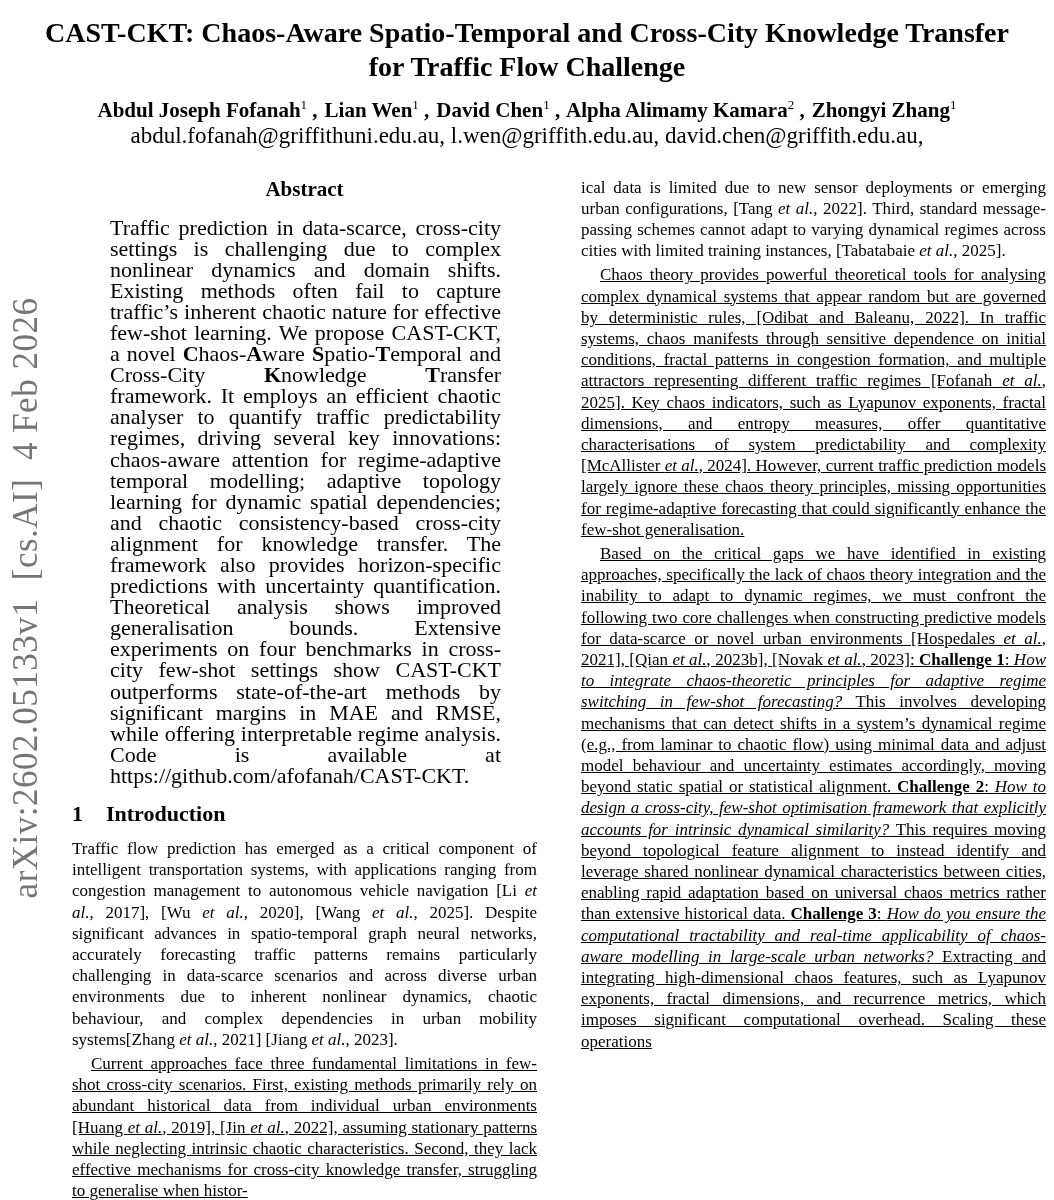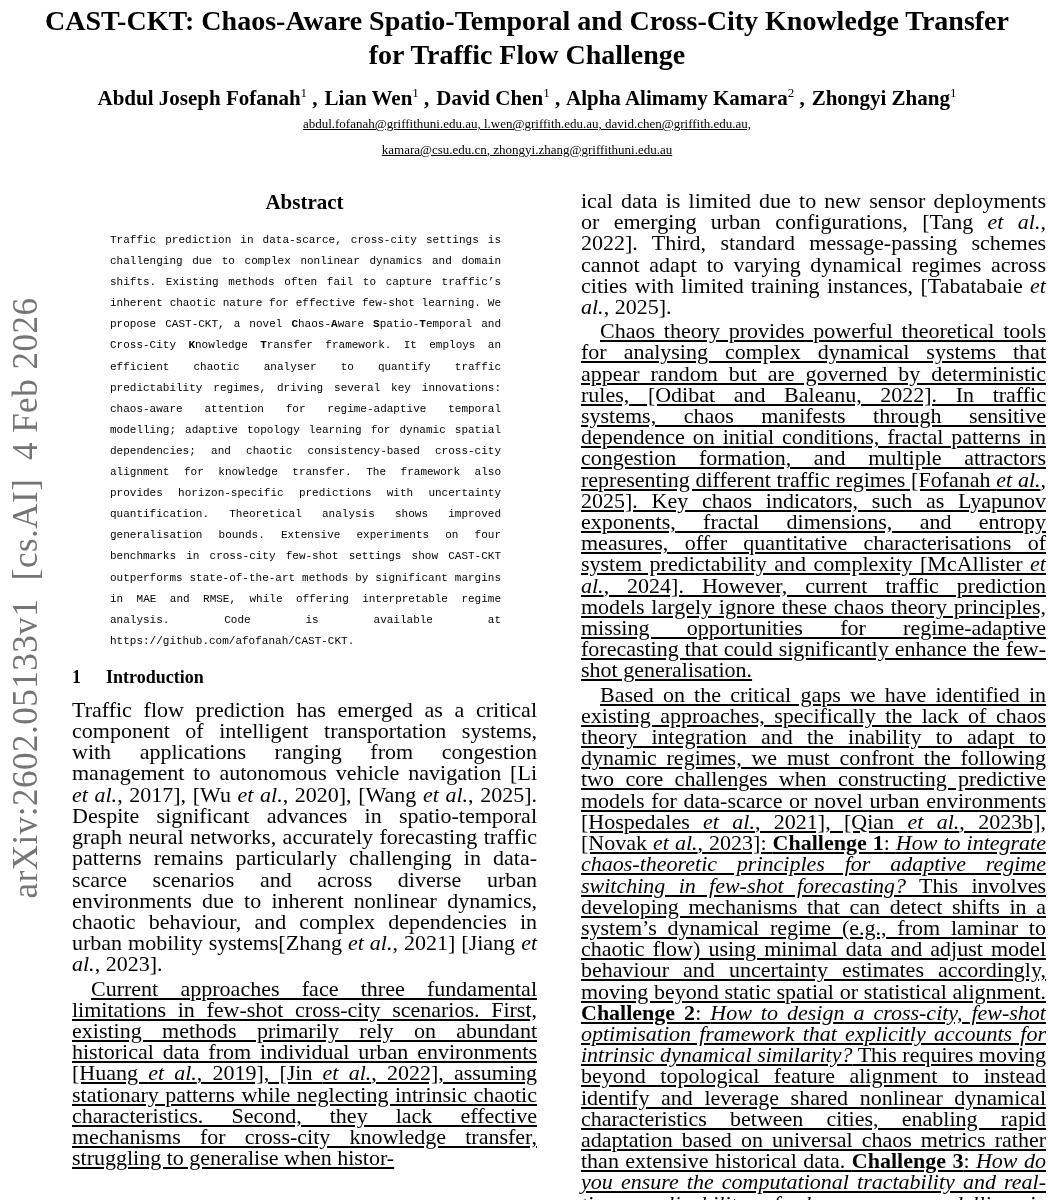--- a/index.html
+++ b/index.html
@@ -22,21 +22,21 @@
     left: 26px;
     transform: translate(-50%, -50%) rotate(-90deg);
     white-space: pre;
     color: #757575;
     font-size: 35px;
     letter-spacing: 0.5px;
   }
   
   .page-header {
     text-align: center;
-    padding-top: 2px;
+    padding-top: 14px;
   }
   .paper-title {
     font-size: 28px;
     font-weight: bold;
     line-height: 34px;
     margin: 2px 0 0 0;
   }
   .authors {
     font-size: 21px;
     font-weight: bold;
@@ -46,82 +46,79 @@
   .authors sup {
     font-weight: normal;
     font-size: 13px;
   }
   .affil {
     font-size: 19.5px;
     line-height: 27.5px;
   }
   .affil sup { font-size: 13px; }
   .emails {
-    font-size: 13px;
+    font-size: 23px;
     line-height: 25.5px;
-    text-decoration: underline;
   }
   
   .columns {
     display: flex;
     gap: 44px;
     padding-left: 72px;
     margin-top: 28px;
   }
   .col {
     width: 465px;
     flex: 0 0 465px;
   }
   
   .abstract-heading {
     text-align: center;
     font-weight: bold;
     font-size: 21px;
     margin: 0 0 15px 0;
   }
   .abstract-body {
-    font-size: 11px;
+    font-size: 22px;
     line-height: 21.1px;
     text-align: justify;
     margin: 0 36px 0 38px;
-    font-family: Liberation Mono, monospace;
   }
   
   .section-heading {
-    font-size: 18px;
+    font-size: 22px;
     font-weight: bold;
     margin: 15px 0 11px 0;
   }
   .section-number {
     display: inline-block;
     min-width: 34px;
   }
   
   .body-par {
-    font-size: 22px;
+    font-size: 17px;
     line-height: 21.2px;
     text-align: justify;
     margin: 0;
   }
   .body-par + .body-par { margin-top: 3px; }
   .indent { text-indent: 19px; text-decoration: underline; }
 </style>
 </head>
 <body>
 
 <div class="watermark">arXiv:2602.05133v1  [cs.AI]  4 Feb 2026</div>
 
 <div class="page-header">
   <h1 class="paper-title">
     <span>CAST-CKT: Chaos-Aware Spatio-Temporal and Cross-City Knowledge Transfer</span><br>
     <span>for Traffic Flow Challenge</span>
   </h1>
   <div class="authors">Abdul Joseph Fofanah<sup>1</sup> ,  Lian Wen<sup>1</sup> ,  David Chen<sup>1</sup> ,  Alpha Alimamy Kamara<sup>2</sup> ,  Zhongyi Zhang<sup>1</sup></div>
   <div class="emails">abdul.fofanah@griffithuni.edu.au, l.wen@griffith.edu.au, david.chen@griffith.edu.au,</div>
-  <div class="emails">kamara@csu.edu.cn, zhongyi.zhang@griffithuni.edu.au</div>
 </div>
 
 <div class="columns">
 
   <div class="col">
     <div>
       <div class="abstract-heading">Abstract</div>
       <p class="abstract-body">Traffic prediction in data-scarce, cross-city settings is challenging due to complex nonlinear dynamics and domain shifts. Existing methods often fail to capture traffic’s inherent chaotic nature for effective few-shot learning. We propose CAST-CKT, a novel <b>C</b>haos-<b>A</b>ware <b>S</b>patio-<b>T</b>emporal and Cross-City <b>K</b>nowledge <b>T</b>ransfer framework. It employs an efficient chaotic analyser to quantify traffic predictability regimes, driving several key innovations: chaos-aware attention for regime-adaptive temporal modelling; adaptive topology learning for dynamic spatial dependencies; and chaotic consistency-based cross-city alignment for knowledge transfer. The framework also provides horizon-specific predictions with uncertainty quantification. Theoretical analysis shows improved generalisation bounds. Extensive experiments on four benchmarks in cross-city few-shot settings show CAST-CKT outperforms state-of-the-art methods by significant margins in MAE and RMSE, while offering interpretable regime analysis. Code is available at <span>https://github.com/afofanah/CAST-CKT</span>.</p>
     </div>
     <h2 class="section-heading">

